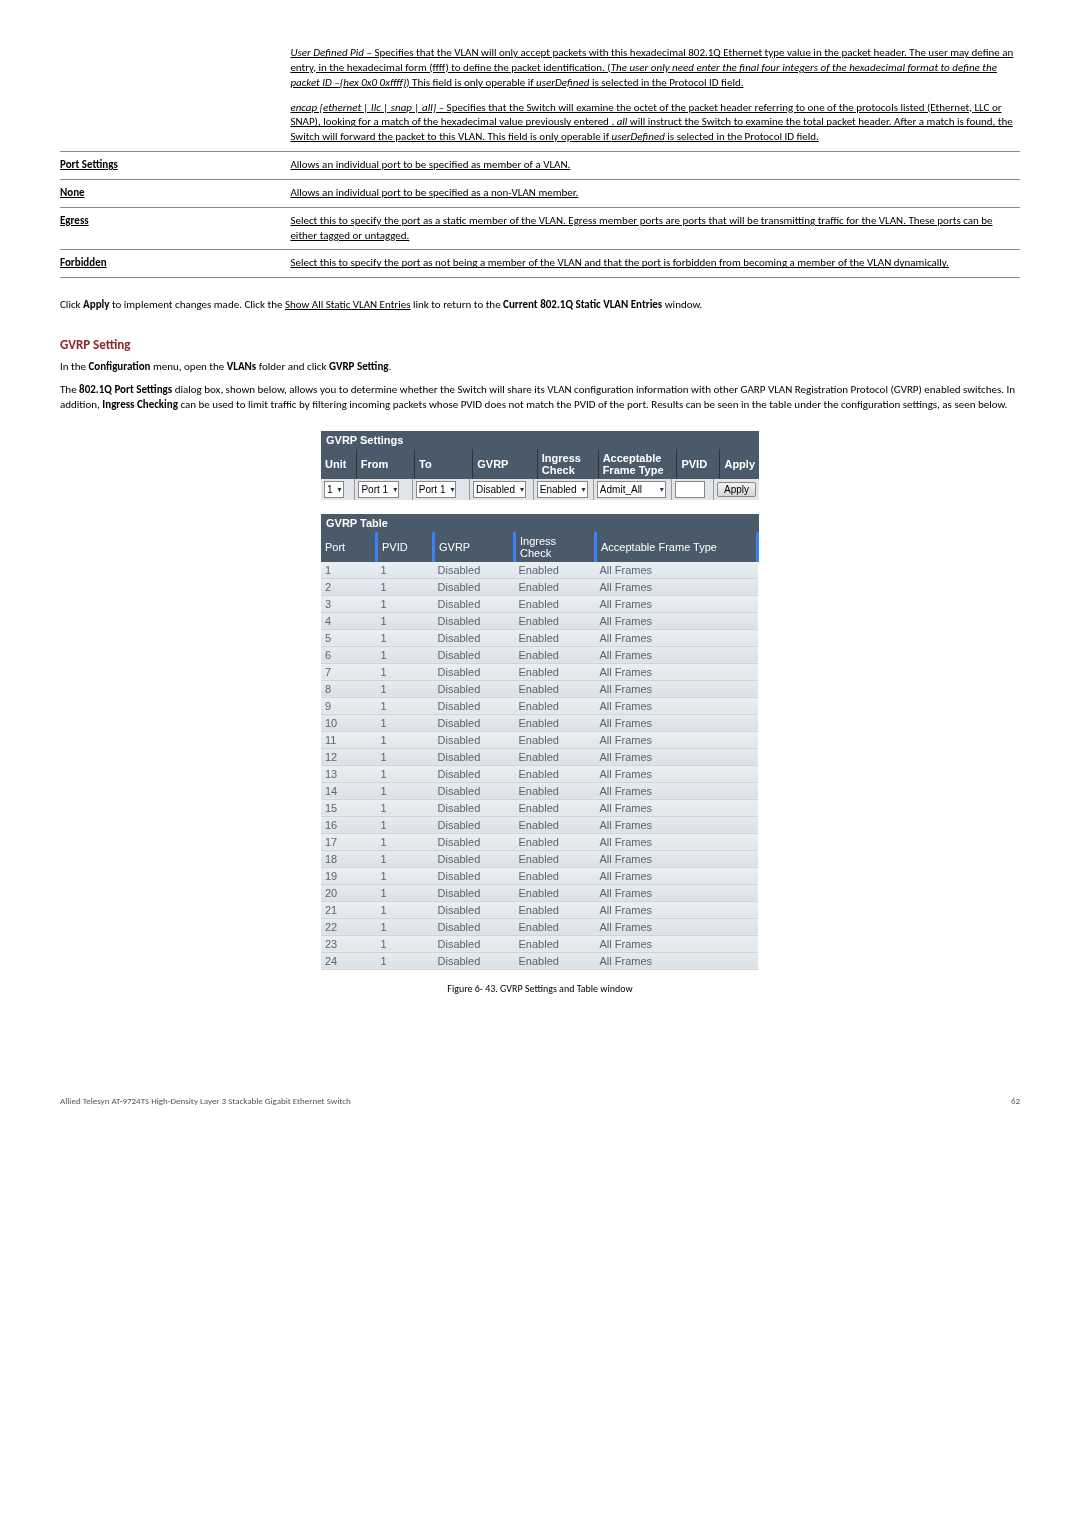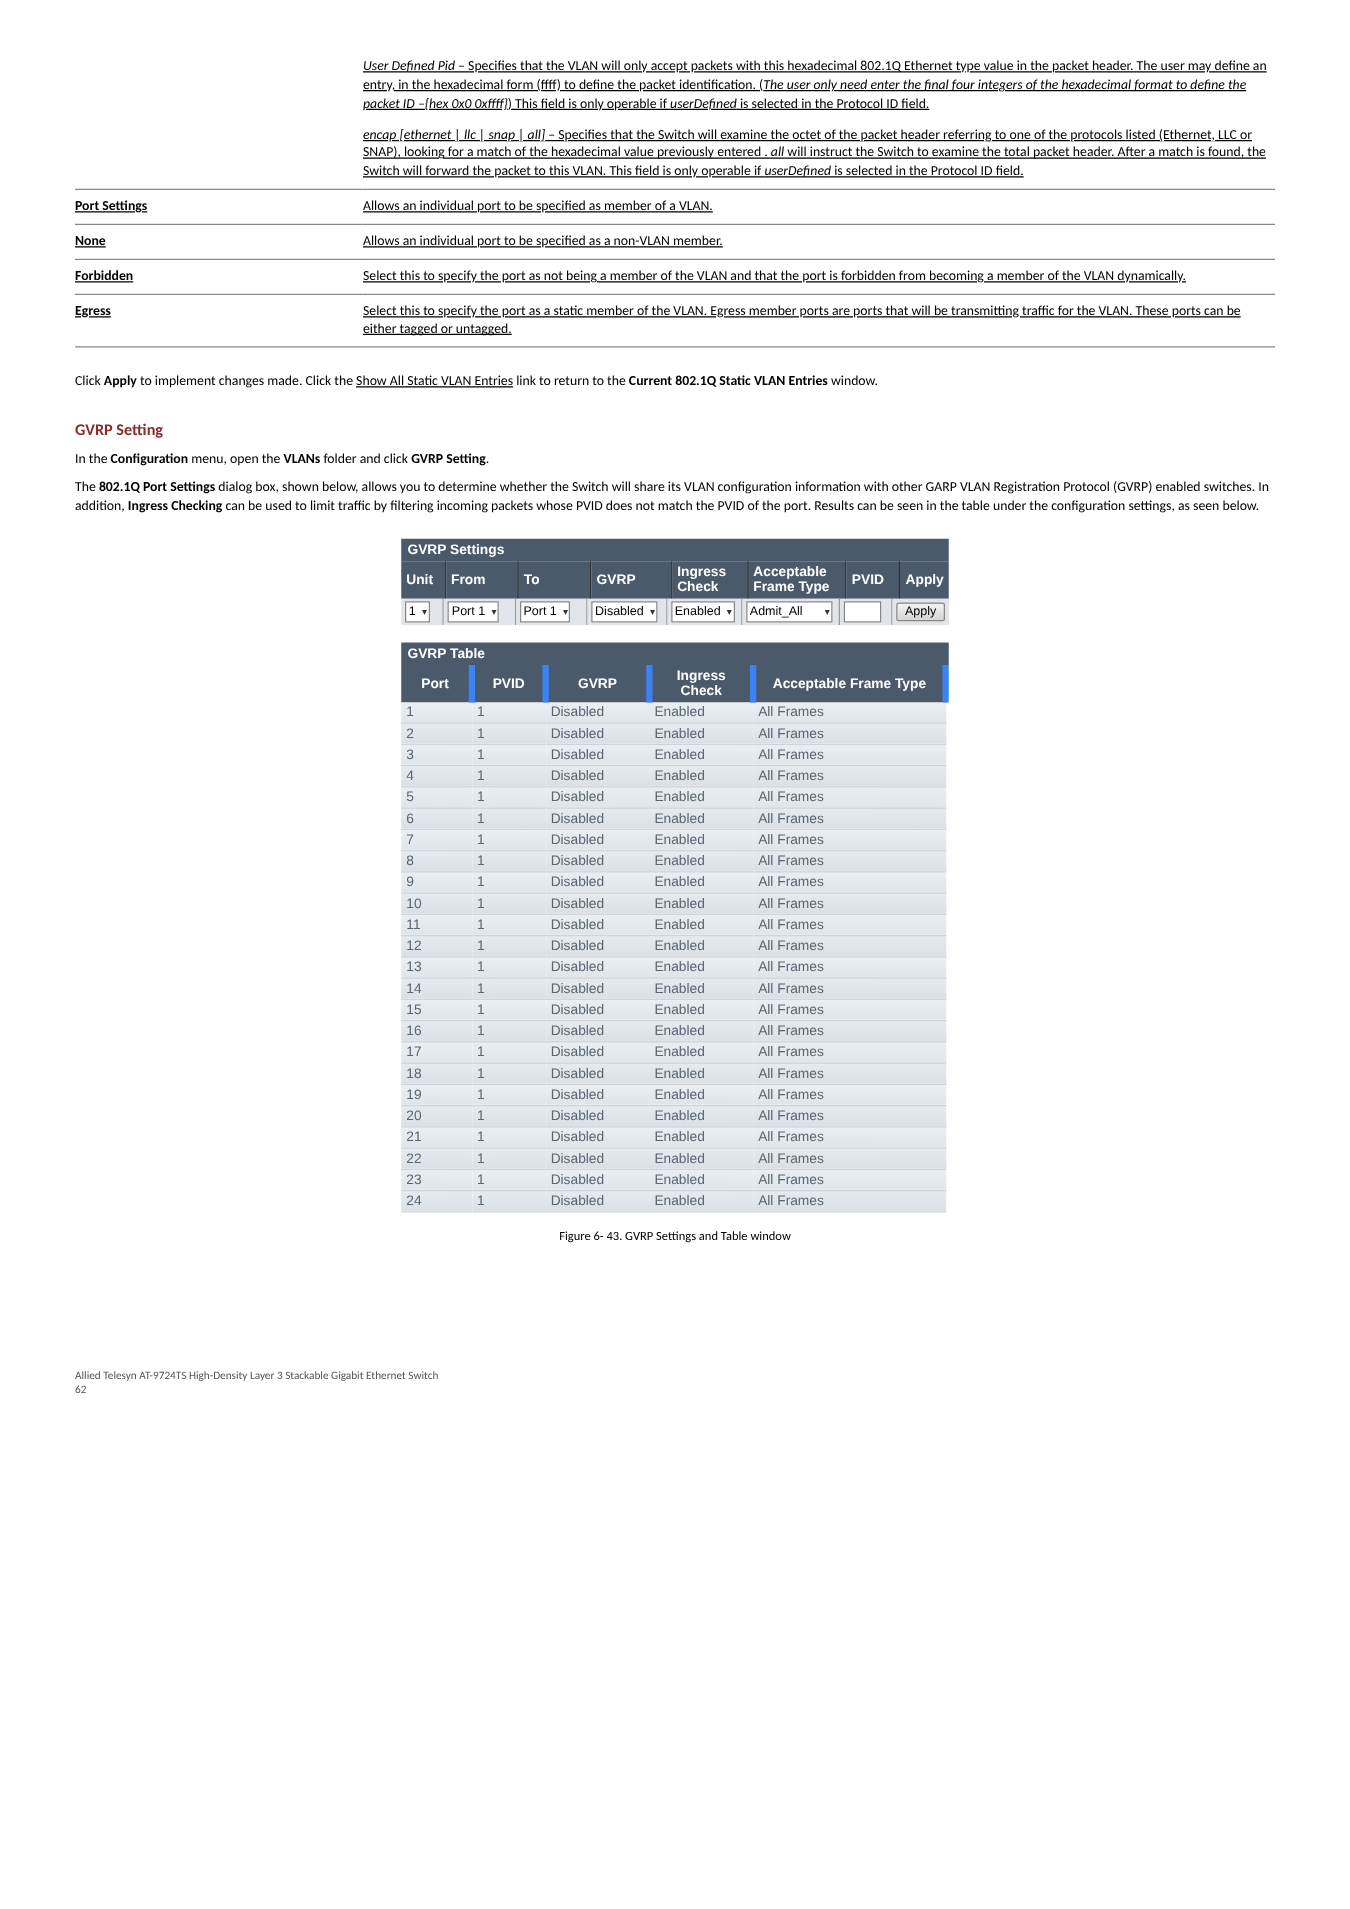--- a/index.html
+++ b/index.html
@@ -29,38 +29,38 @@
   }
   .def-table td.desc {
     width: 76%;
   }
   .italic { font-style: italic; }
   .para { margin: 8px 0 6px 0; line-height: 1.35; }
   .bold { font-weight: bold; }
   .section-head { color: #8a2b2b; font-weight: bold; font-size: 13px; margin-top: 24px; margin-bottom: 8px; }
   .underline { text-decoration: underline; }
   .fig-caption { text-align: center; font-size: 10px; margin-top: 10px; }
-  .footer { font-size: 9px; color: #555; margin-top: 100px; display:flex; justify-content: space-between; flex-direction: column; }
+  .footer { font-size: 9px; color: #555; margin-top: 100px; display:flex; justify-content: space-between; }
 
   
   .gvrp-box { width: 438px; margin: 18px auto 12px auto; font-family: Tahoma, Arial, sans-serif; }
   .gvrp-title { background:#4a5a6b; color:#fff; font-weight:bold; font-size:11px; padding:3px 5px; }
   .gvrp-row { display:flex;justify-content:flex-end; }
   .gvrp-hcell { background:#4a5a6b; color:#fff; font-weight:bold; font-size:11px; padding:3px 4px; border-right:1px solid #333; display:flex; align-items:center; }
   .gvrp-dcell { background:#e1e4e8; color:#333; font-size:11px; padding:2px 3px; border-right:1px solid #999; display:flex; align-items:center; }
   .sel { background:#fff; border:1px solid #888; font-size:10px; padding:0 10px 0 2px; height:15px; line-height:15px; position:relative; display:inline-block; color:#000; }
   .sel::after { content:"▾"; position:absolute; right:1px; top:0; font-size:8px; color:#333; }
   .txt { background:#fff; border:1px solid #888; height:15px; width:28px; display:inline-block; }
   .btn { background:linear-gradient(#f3f3f3,#d5d5d5); border:1px solid #888; font-size:10px; padding:1px 6px; border-radius:2px; color:#000; }
 
   
   .gvrp-table-wrap { width: 438px; margin: 14px auto 12px auto; font-family: Tahoma, Arial, sans-serif; }
   .gvrp-table-title { background:#4a5a6b; color:#fff; font-weight:bold; font-size:11px; padding:3px 5px; }
   .gvrp-table { width:100%; border-collapse:collapse; font-size:11px; }
-  .gvrp-table th { background:#4a5a6b; color:#fff; font-weight:bold; text-align:center; padding:3px 4px; border-right:5px solid #3b82f6; }
+  .gvrp-table th { background:#4a5a6b; color:#fff; font-weight:normal; text-align:left; padding:3px 4px; border-right:3px solid #3b82f6; }
   .gvrp-table td { background:linear-gradient(#ebeff3,#dfe5ea); color:#5a6572; padding:2px 4px; border-bottom:1px solid #ced4da; }
   .gvrp-table tr:nth-child(even) td { background:linear-gradient(#e6ebef,#dae0e6); }
 </style>
 </head>
 <body>
 
 <table class="def-table">
   <tbody id="def-tbody">
       <tr>
         <td class="label"></td>
@@ -71,26 +71,26 @@
       </tr>
       <tr>
         <td class="label">Port Settings</td>
         <td class="desc">Allows an individual port to be specified as member of a VLAN.</td>
       </tr>
       <tr>
         <td class="label">None</td>
         <td class="desc">Allows an individual port to be specified as a non-VLAN member.</td>
       </tr>
       <tr>
+        <td class="label">Egress</td>
+        <td class="desc">Select this to specify the port as a static member of the VLAN. Egress member ports are ports that will be transmitting traffic for the VLAN. These ports can be either tagged or untagged.</td>
+      </tr>
+      <tr>
         <td class="label">Forbidden</td>
         <td class="desc">Select this to specify the port as not being a member of the VLAN and that the port is forbidden from becoming a member of the VLAN dynamically.</td>
-      </tr>
-      <tr>
-        <td class="label">Egress</td>
-        <td class="desc">Select this to specify the port as a static member of the VLAN. Egress member ports are ports that will be transmitting traffic for the VLAN. These ports can be either tagged or untagged.</td>
       </tr>
     </tbody>
 </table>
 
 <p class="para">
   <span>Click </span><span class="bold">Apply</span><span> to implement changes made. Click the </span><span class="underline">Show All Static VLAN Entries</span><span> link to return to the </span><span class="bold">Current 802.1Q Static VLAN Entries</span><span> window.</span>
 </p>
 
 <div class="section-head">GVRP Setting</div>
 

